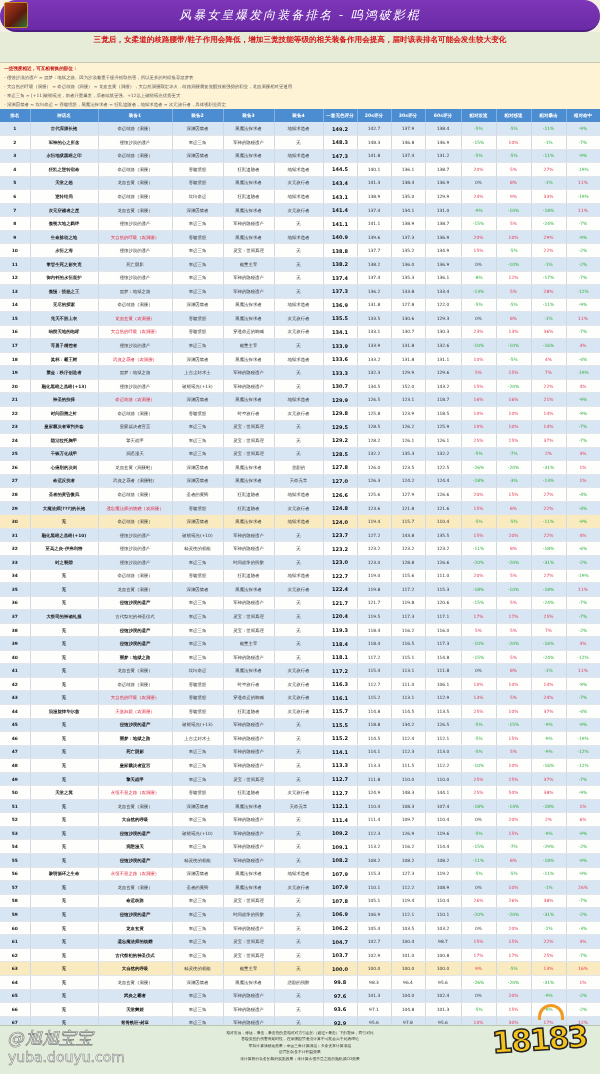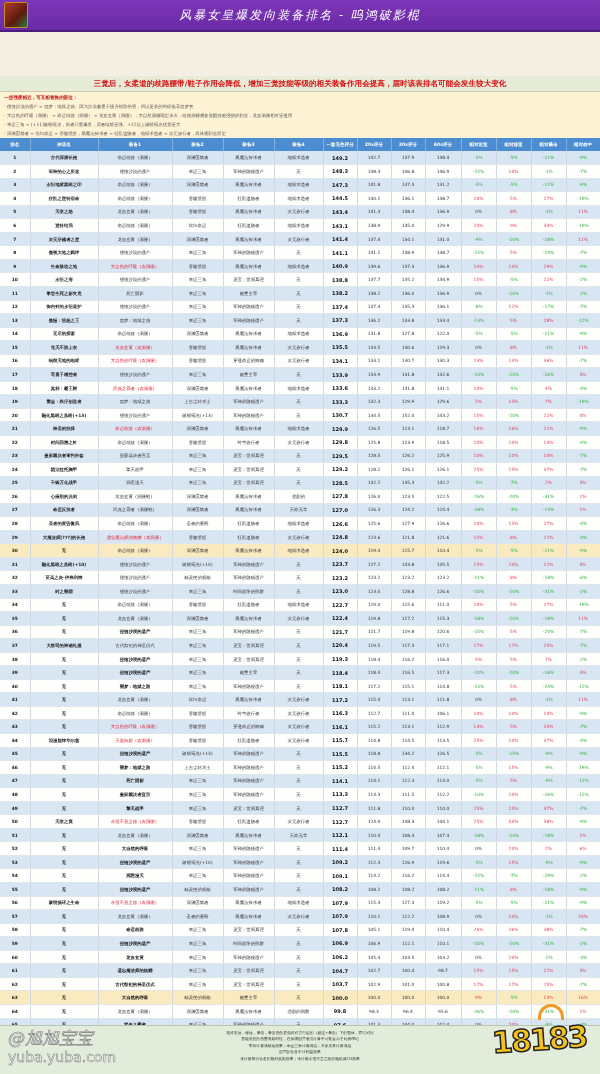--- a/index.html
+++ b/index.html
@@ -1,20 +1,20 @@
 <!DOCTYPE html>
 <html><head>
 <meta charset="utf-8">
 <style>
   * { box-sizing: border-box; margin: 0; padding: 0; }
   body { width: 600px; height: 1074px; overflow: hidden; background: #f3efe2; font-family: "DejaVu Sans", sans-serif; position: relative; }
-  .titlebar { height: 32px; background: linear-gradient(#7d36b8, #6a2aa6); display: flex; align-items: center; border-bottom: 2px solid #4d1d7e; }
+  .titlebar { height: 32px; background: linear-gradient(#7d36b8, #6a2aa6); display: flex; align-items: center; border-bottom: 2px solid #4d1d7e; border-radius: 16px; }
   .logo { width: 24px; height: 26px; margin-left: 4px; background: linear-gradient(135deg,#b23b1e,#5b1a0e 60%,#2a7b3a); border: 1px solid #c58b1c; border-radius: 2px; }
   .title { flex: 1; text-align: center; color: #fff; font-family: "DejaVu Serif", serif; font-size: 12px; font-style: italic; letter-spacing: 2px; }
-  .warning { height: 16px; background: #e7ecd9; color: #d41414; font-size: 7.6px; font-weight: bold; text-align: center; line-height: 16px; border-bottom: 1px solid #c9c9b8; margin-top: 44px; }
+  .warning { height: 31px; background: #e7ecd9; color: #d41414; font-size: 7.6px; font-weight: bold; text-align: center; line-height: 16px; border-bottom: 1px solid #c9c9b8; }
   .notes { background: #fff3d6; padding: 2px 4px 1px 4px; height: 46px; }
   .notes .nh { color: #c01010; font-size: 4.6px; font-weight: bold; height: 8px; line-height: 8px; }
   .notes .nl { color: #555; font-size: 4.4px; height: 9px; line-height: 9px; white-space: nowrap; overflow: hidden; }
   table { border-collapse: collapse; width: 600px; table-layout: fixed; }
   th { background: #4c8cd0; color: #fff; font-size: 4.6px; height: 13px; font-weight: bold; border-right: 1px solid #7fb0e0; }
   td { font-size: 4.4px; height: 13.55px; text-align: center; border-right: 1px solid #d0d8e2; border-bottom: 1px solid #e2e6ea; white-space: nowrap; overflow: hidden; color: #333; }
   tr.odd td { background: rgba(214,228,244,0.92); }
   tr.even td { background: rgba(255,255,255,0.92); }
   tr.hl td { background: rgba(250,233,190,0.95); }
   td.rank, td.myth { font-weight: bold; color: #222; }
@@ -1178,15 +1178,15 @@
 <div class="footer">
   <div class="fn" id="fnotes">
       <div>相对攻速，移速，暴击，暴击指的是相对对方引起的（超过+暴击）下的数值，而引对比</div>
       <div>吞噬愤怒的伤害有延时性，在深渊囚禁者没计算中可能会高于此表理论</div>
       <div>军神计算满移速效果；幸运三角计算满层；天命无常计算满层</div>
       <div>惩罚的装备不计利益效果</div>
       <div>未计算部分装备的额外奖励效果；未计算永恒不息之路的随机减CD效果</div>
     </div>
 </div>
 <div class="wm1">@旭旭宝宝</div>
-<div class="wm2">yuba.yuba.com</div>
+<div class="wm2">yuba.douyu.com</div>
 <div class="sun"></div>
 <div class="logo1818">18183</div>
 
 </body></html>

